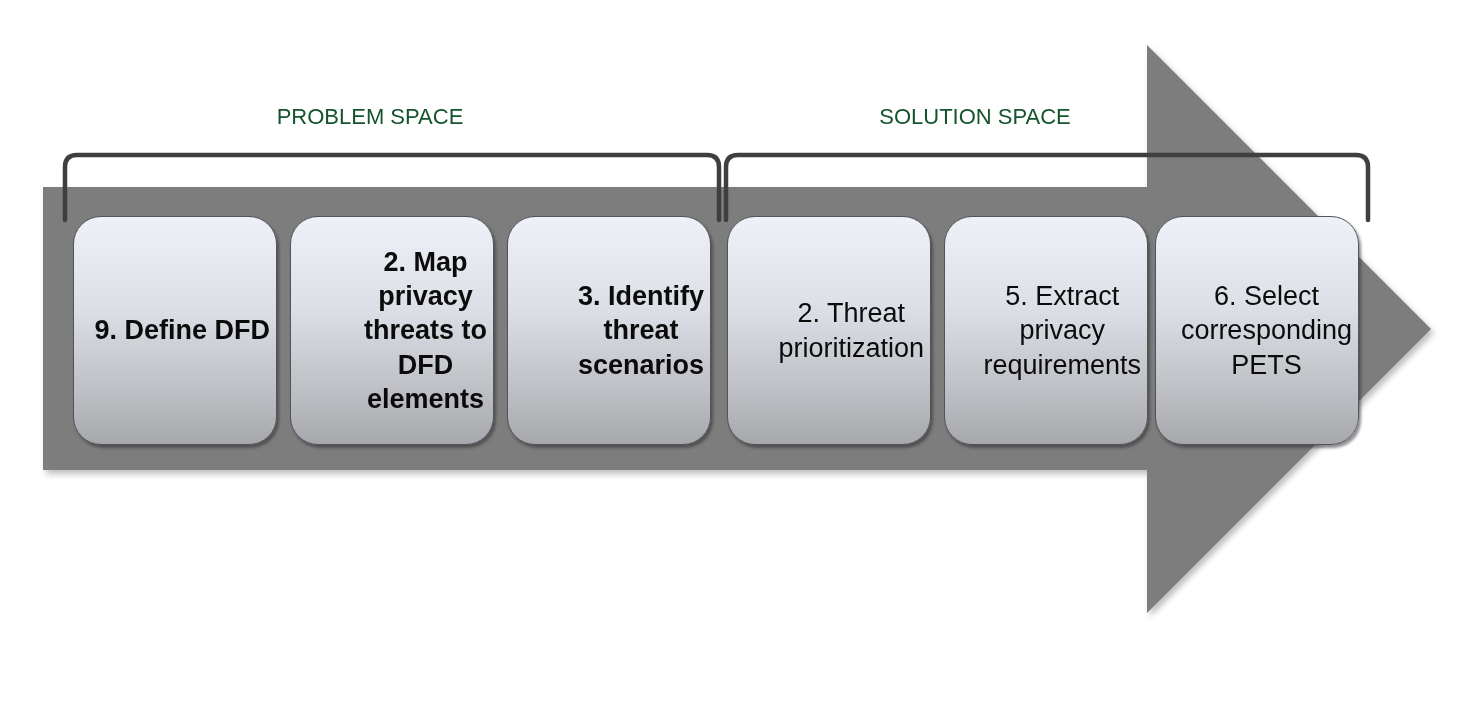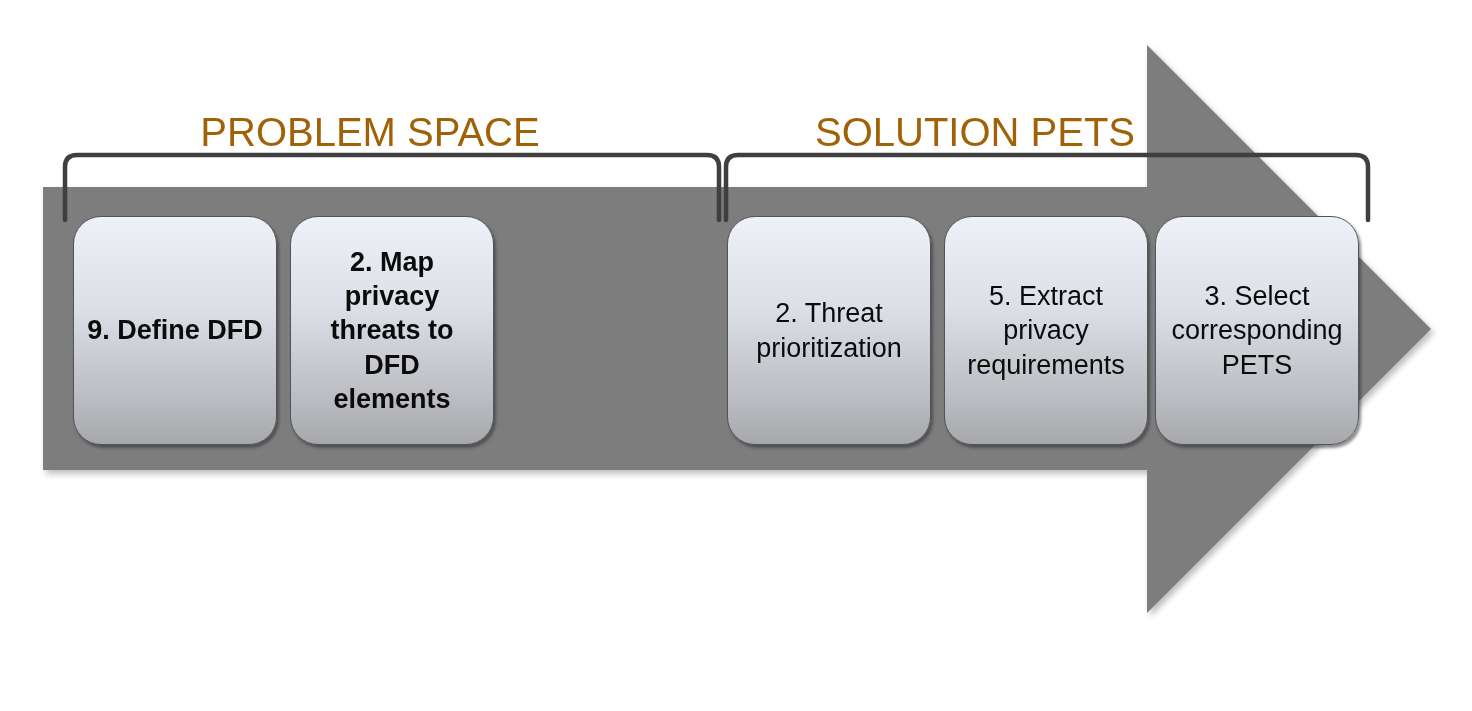--- a/index.html
+++ b/index.html
@@ -26,40 +26,40 @@
     filter: drop-shadow(3px 4px 3px rgba(110,110,110,0.45));
   }
   .bracket-path {
     fill: none;
     stroke-width: 4.5;
     stroke-linecap: round;
     stroke-linejoin: round;
   }
   .space-label {
     position: absolute;
-    top: 110px;
+    top: 104px;
     transform: translateX(-50%);
-    font-size: 40px;
+    font-size: 22px;
     letter-spacing: 0px;
-    color: #a16207;
+    color: #14532d;
     white-space: nowrap;
   }
   .step-box {
     position: absolute;
     top: 216px;
     width: 204px;
     height: 229px;
     box-sizing: border-box;
     border: 1.5px solid #50545c;
     border-radius: 28px;
     background: linear-gradient(180deg, #eef1f8 0%, #dcdfe6 40%, #bcbec3 78%, #a7a8ac 100%);
     box-shadow: 2px 3px 3px rgba(45,45,45,0.55);
     display: flex;
     align-items: center;
-    justify-content: center;
+    justify-content: flex-end;
     text-align: center;
     padding: 6px;
   }
   .step-label {
     font-size: 27px;
     line-height: 1.26;
     color: #0b0b0b;
     white-space: pre-line;
   }
   .step-box.bold .step-label {
@@ -72,45 +72,50 @@
 <div class="canvas">
 
   <svg class="layer" viewBox="0 0 1472 711">
     <path class="arrow-path" d="M43,187 L1147,187 L1147,45 L1431,329 L1147,613 L1147,470 L43,470 Z" fill="#7d7d7d"></path>
     <path class="bracket-path" d="M65,220 L65,167 Q65,155 77,155 L707,155 Q719,155 719,167 L719,220" stroke="#3f3f3f"></path>
     <path class="bracket-path" d="M726,220 L726,167 Q726,155 738,155 L1356,155 Q1368,155 1368,167 L1368,220" stroke="#3f3f3f"></path>
   </svg>
 
   <div class="space-label" style="left:370px">PROBLEM SPACE</div>
 
-  <div class="space-label" style="left:975px">SOLUTION PETS</div>
+  <div class="space-label" style="left:975px">SOLUTION SPACE</div>
 
   <div class="step-box bold" style="left:73px">
     <span class="step-label">9. Define DFD</span>
   </div>
 
   <div class="step-box bold" style="left:290px">
     <span class="step-label">2. Map
 privacy
 threats to
 DFD
 elements</span>
   </div>
 
+  <div class="step-box bold" style="left:507px">
+    <span class="step-label">3. Identify
+threat
+scenarios</span>
+  </div>
 
   <div class="step-box" style="left:727px">
     <span class="step-label">2. Threat
 prioritization</span>
   </div>
 
   <div class="step-box" style="left:944px">
     <span class="step-label">5. Extract
 privacy
 requirements</span>
   </div>
 
   <div class="step-box" style="left:1155px">
-    <span class="step-label">3. Select
+    <span class="step-label">6. Select
 corresponding
 PETS</span>
   </div>
 
 </div>
 
 </body></html>

